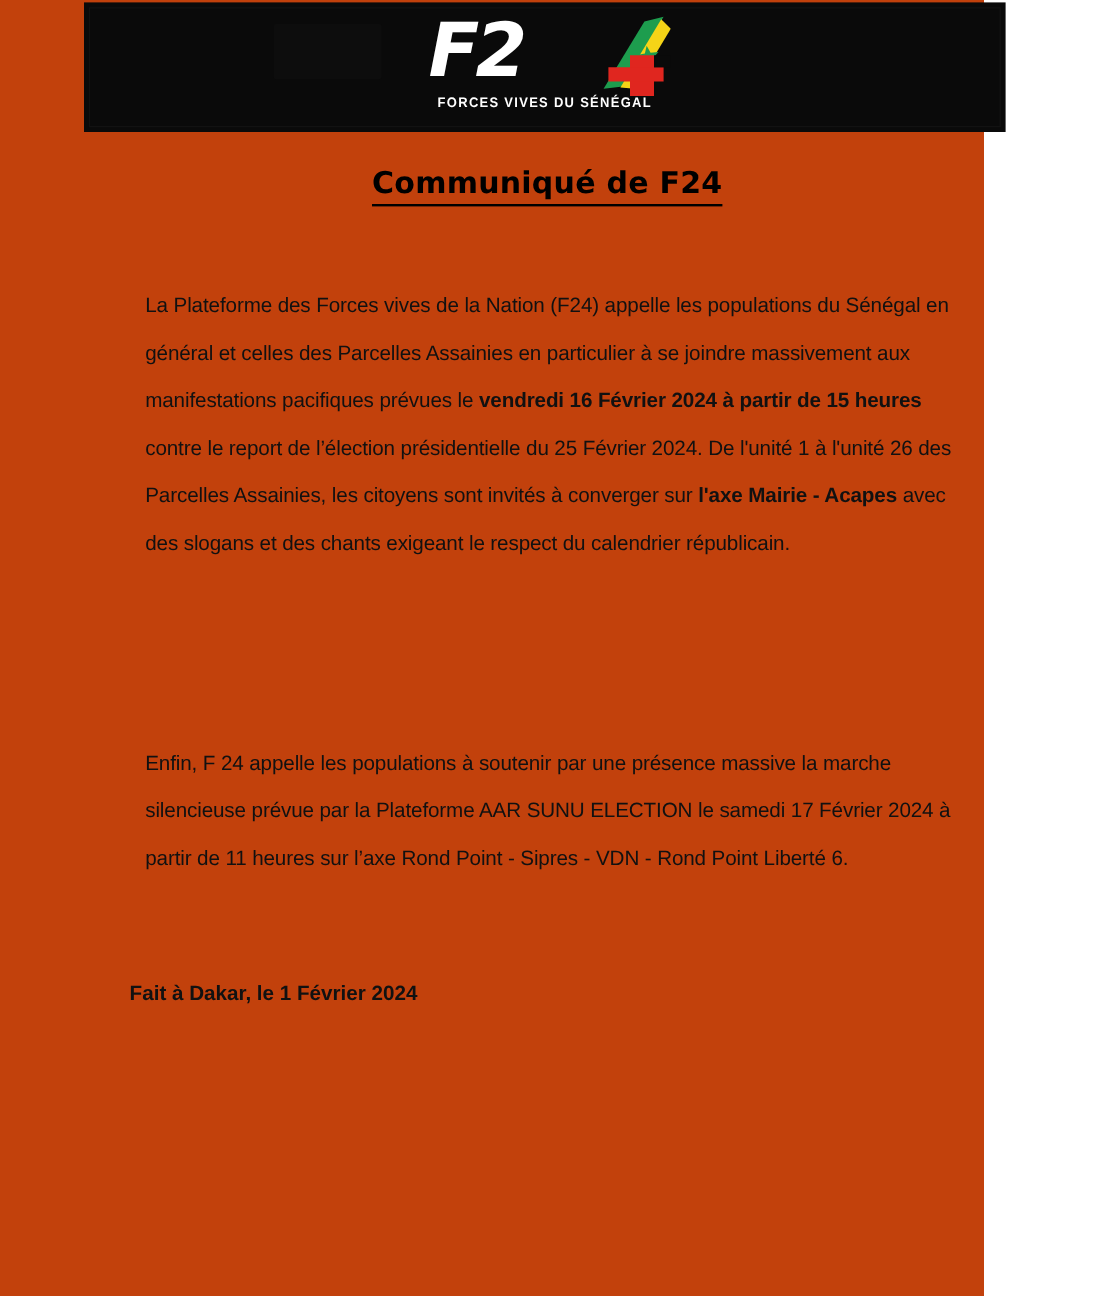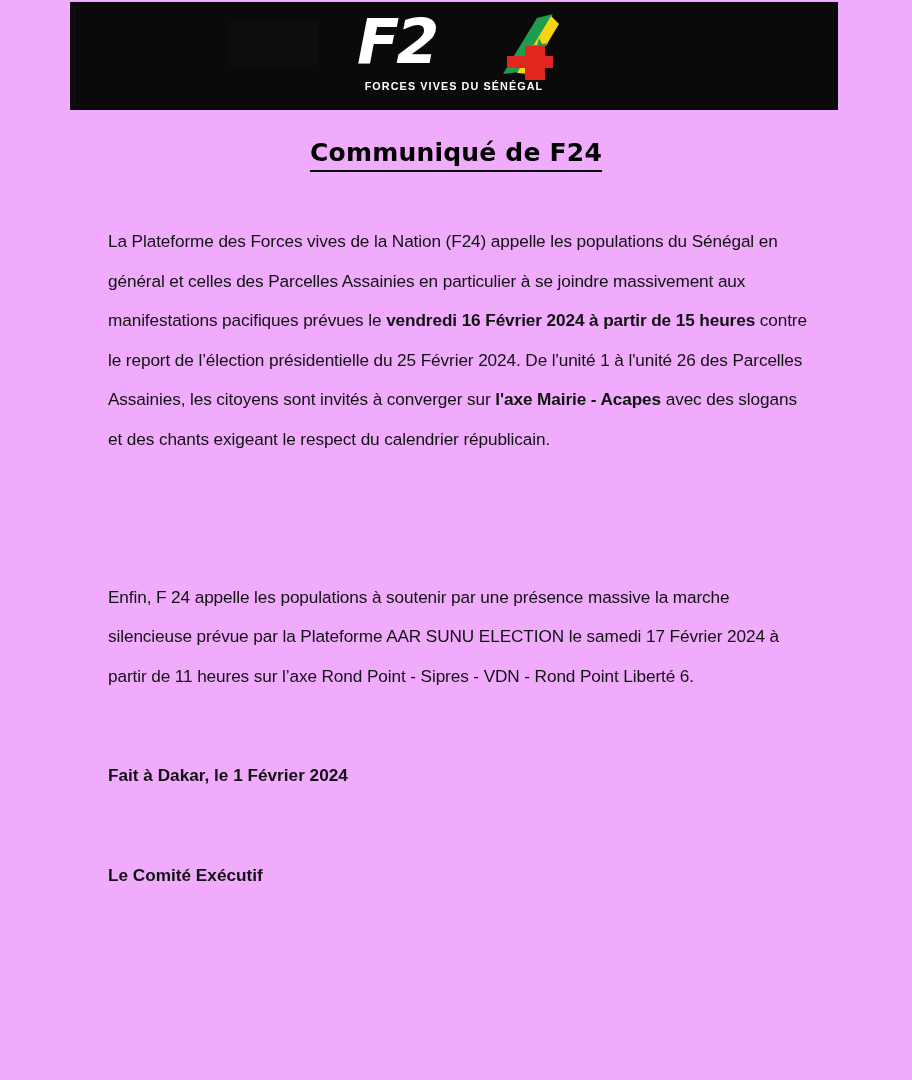--- a/index.html
+++ b/index.html
@@ -10,23 +10,23 @@
   body {
     width: 912px;
     height: 1080px;
     font-family: "Liberation Sans", sans-serif;
     color: #000000;
     overflow: hidden;
   }
 
   .page {
     position: relative;
-    width: 912px;
+    width: 820px;
     height: 1080px;
-    background: #f0abfc;
+    background: #c2410c;
   }
 
   
   .banner {
     position: absolute;
     left: 70px;
     top: 2px;
     width: 768px;
     height: 108px;
     background: #0a0a0a;
@@ -126,21 +126,21 @@
     left: 108px;
     top: 222px;
     width: 700px;
   }
   .para {
     font-family: "Liberation Sans", sans-serif;
     font-size: 17.2px;
     line-height: 39.6px;
     color: #111111;
     text-align: left;
-    margin: 0;
+    margin: 13px;
     letter-spacing: -0.1px;
   }
   .para b { font-weight: bold; }
 
   .gap-1 { height: 58px; }
   .gap-2 { height: 60px; }
   .gap-3 { height: 60px; }
   .gap-4 { height: 60px; }
 
   .signline {
@@ -203,16 +203,15 @@
     <p class="para">
       <span>Enfin, F 24 appelle les populations à soutenir par une présence massive la marche silencieuse prévue par la Plateforme AAR SUNU ELECTION le samedi 17 Février 2024 à partir de 11 heures sur l’axe Rond Point  - Sipres - VDN - Rond Point Liberté 6.</span>
     </p>
 
     <div class="gap-3"></div>
 
     <p class="signline">Fait à Dakar, le 1 Février 2024</p>
 
     <div class="gap-4"></div>
 
-    <p class="signline">Le Comité Exécutif</p>
   </div>
 
 </div>
 
 </body></html>

